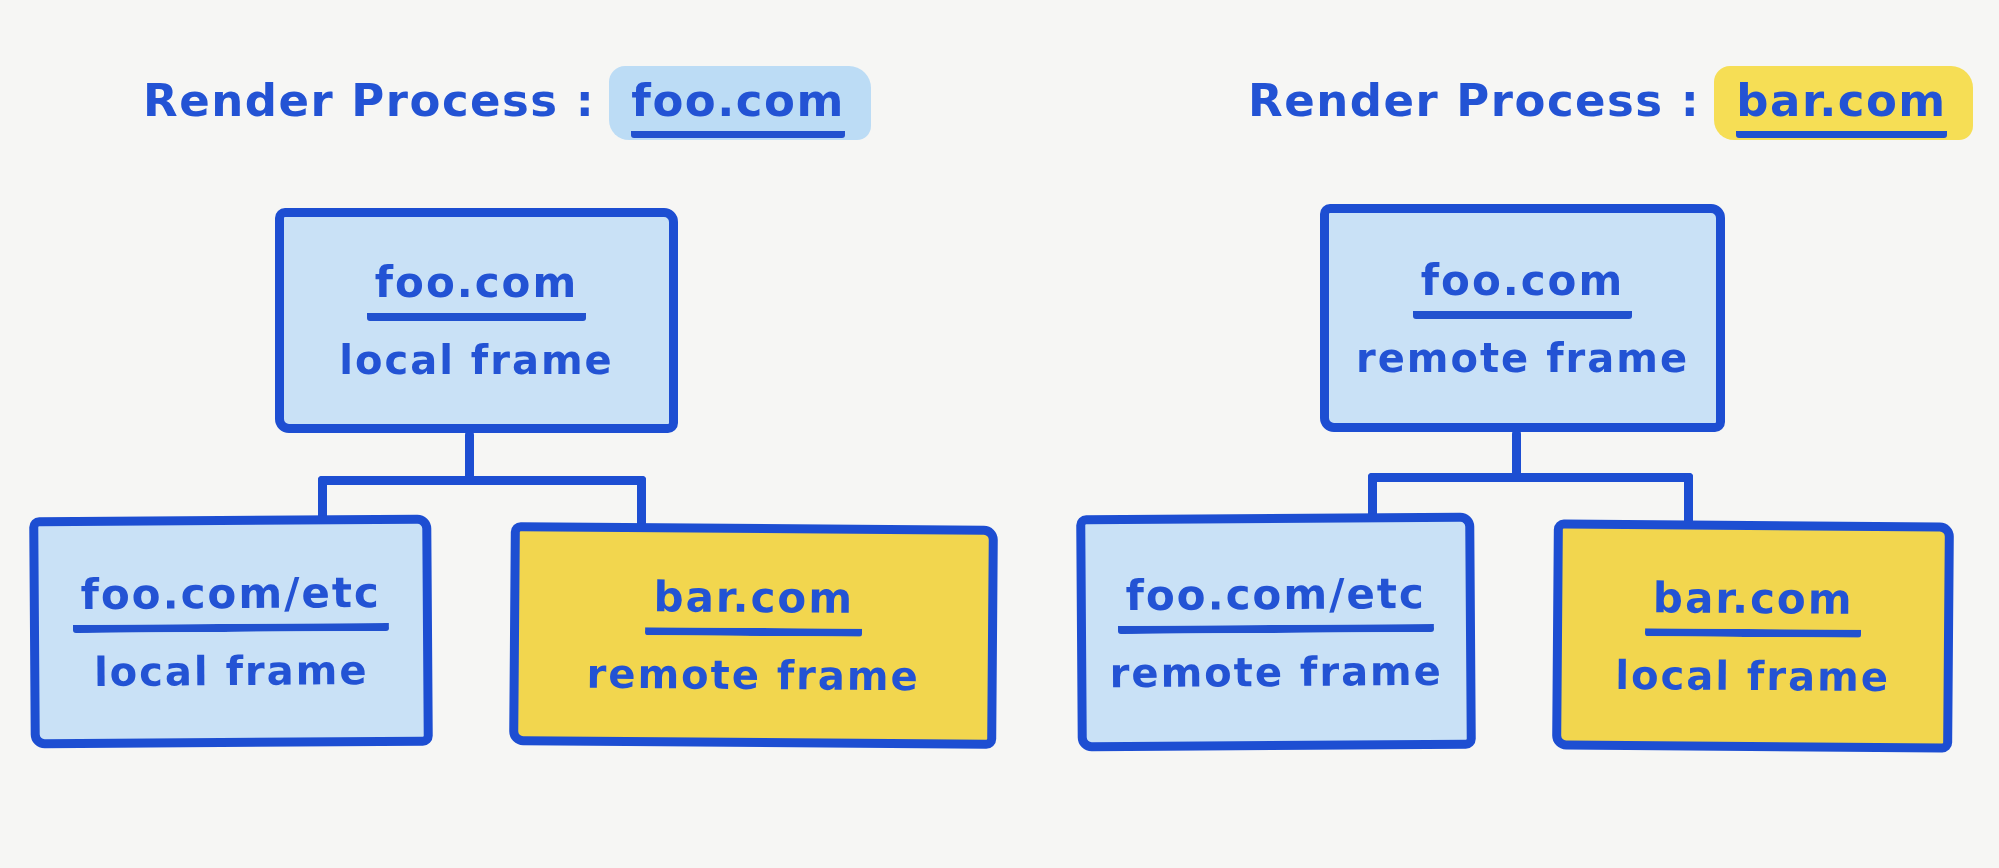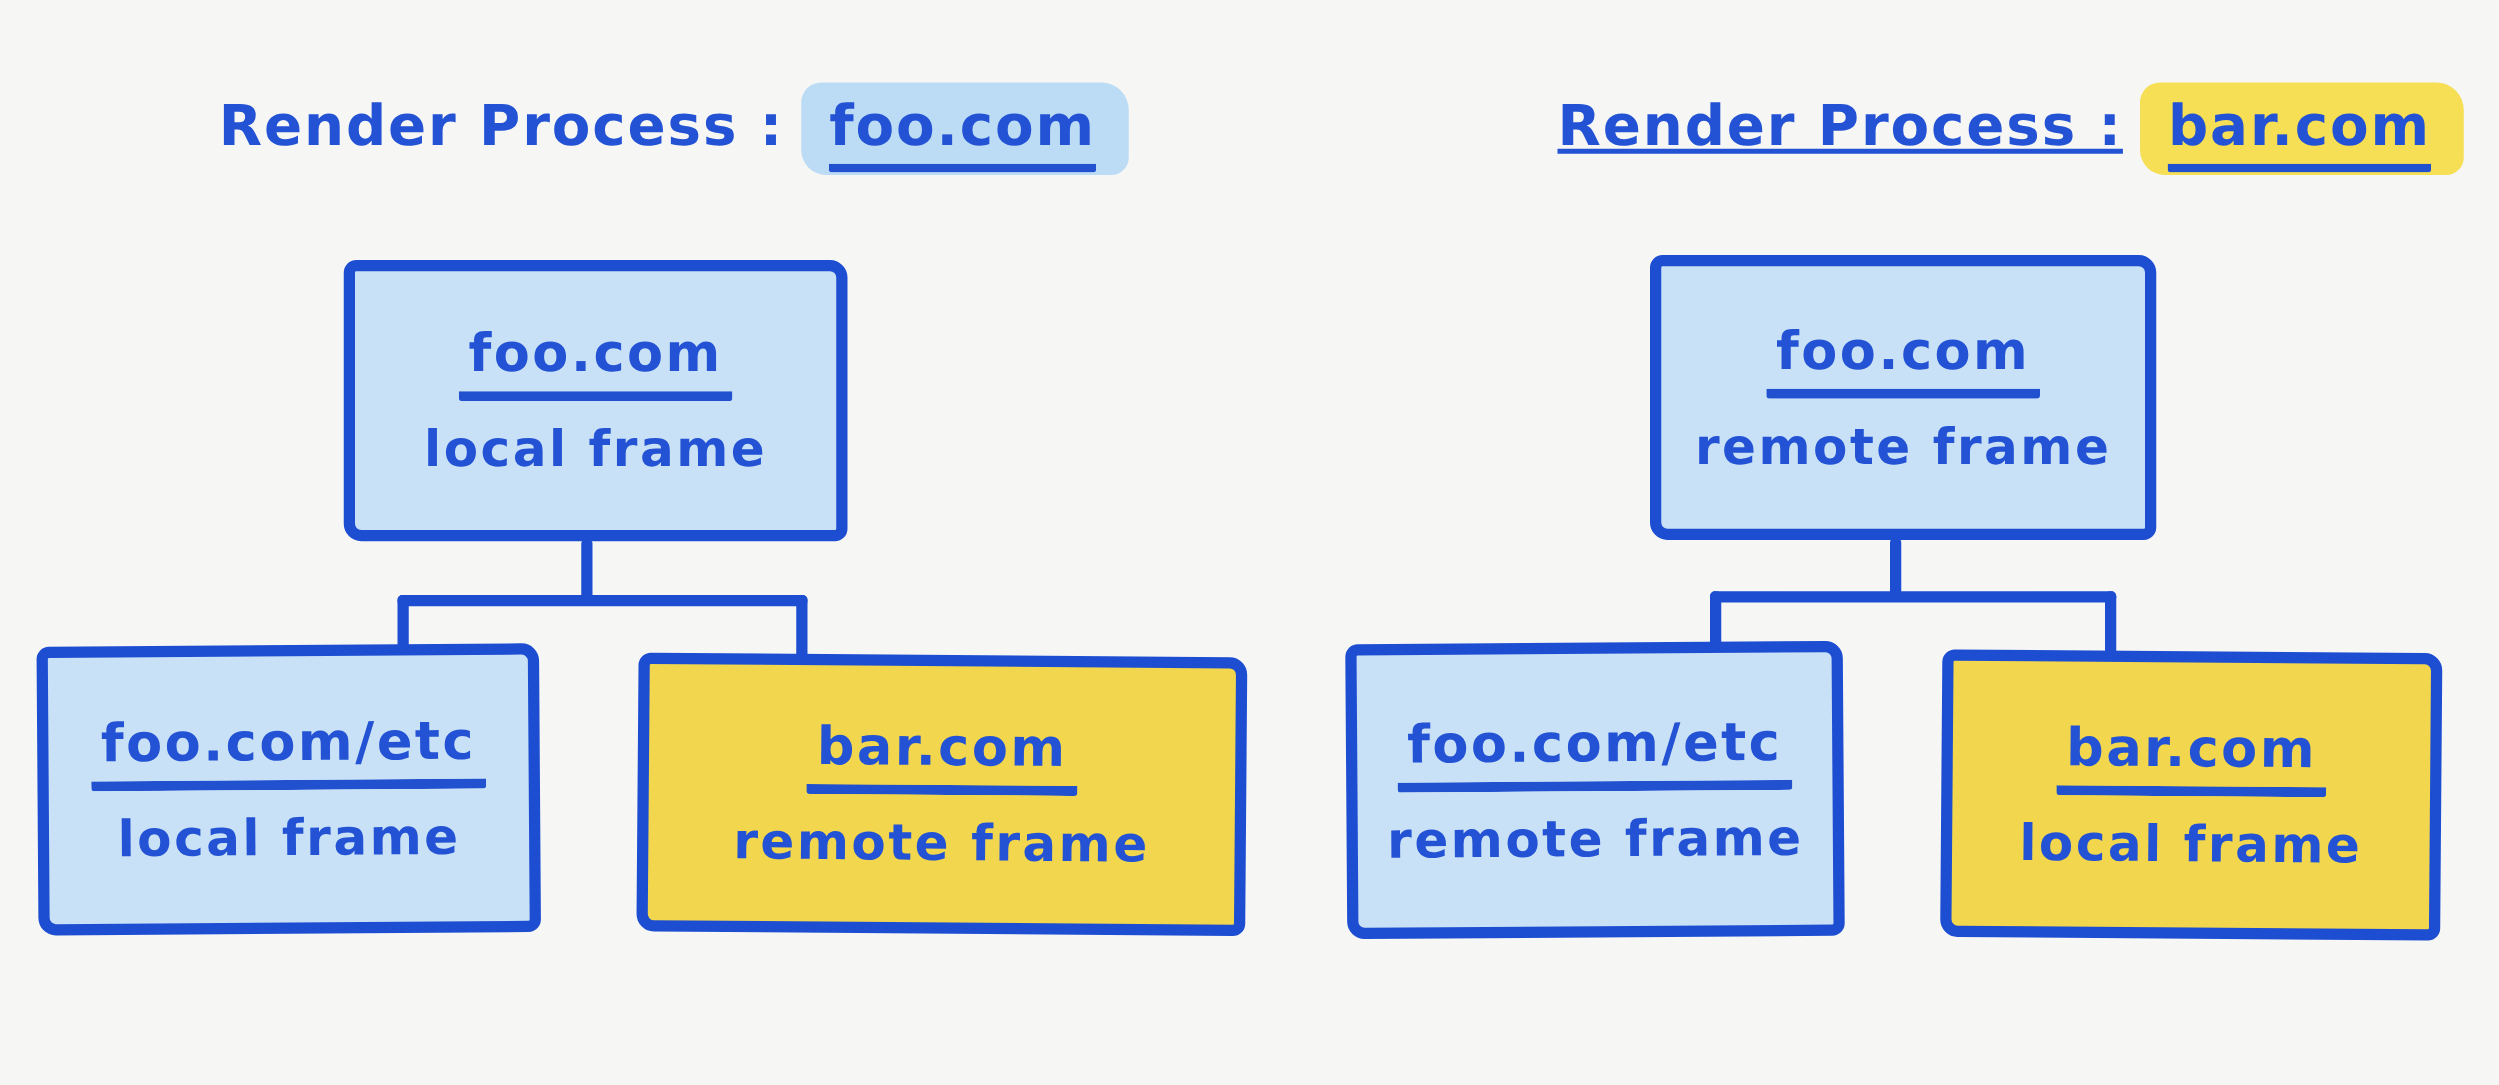--- a/index.html
+++ b/index.html
@@ -16,21 +16,20 @@
     overflow: hidden;
   }
   
   .title {
     position: absolute;
     font-size: 45px;
     font-weight: bold;
     letter-spacing: 1.5px;
     color: #2353d4;
     white-space: nowrap;
-    margin-left: 32px;
   }
   .title .prefix { margin-right: 14px; }
   .title .domain {
     display: inline-block;
     padding: 8px 26px 2px 22px;
     border-radius: 16px 22px 14px 20px;
   }
   .title .domain .domain-text {
     display: inline-block;
     padding-bottom: 4px;
@@ -104,21 +103,21 @@
   <div class="node fill-blue tilt-l" style="left:30px; top:516px; width:402px; height:231px;">
     <span class="domain">foo.com/etc</span>
     <span class="frame-type">local frame</span>
   </div>
 
   <div class="node fill-yellow tilt-r" style="left:510px; top:524px; width:487px; height:223px;">
     <span class="domain">bar.com</span>
     <span class="frame-type">remote frame</span>
   </div>
 
-  <div class="title" style="left:1214px; top:66px;text-decoration:underline;">
+  <div class="title" style="left:1248px; top:66px;">
     <span class="prefix">Render Process :</span><span class="domain hl-yellow"><span class="domain-text">bar.com</span></span>
   </div>
 
   <div class="node fill-blue" style="left:1320px; top:204px; width:405px; height:228px;">
     <span class="domain">foo.com</span>
     <span class="frame-type">remote frame</span>
   </div>
 
   <div class="conn" style="left:1512px; top:430px; width:9px; height:50px;"></div>
   <div class="conn" style="left:1368px; top:473px; width:325px; height:9px;"></div>

